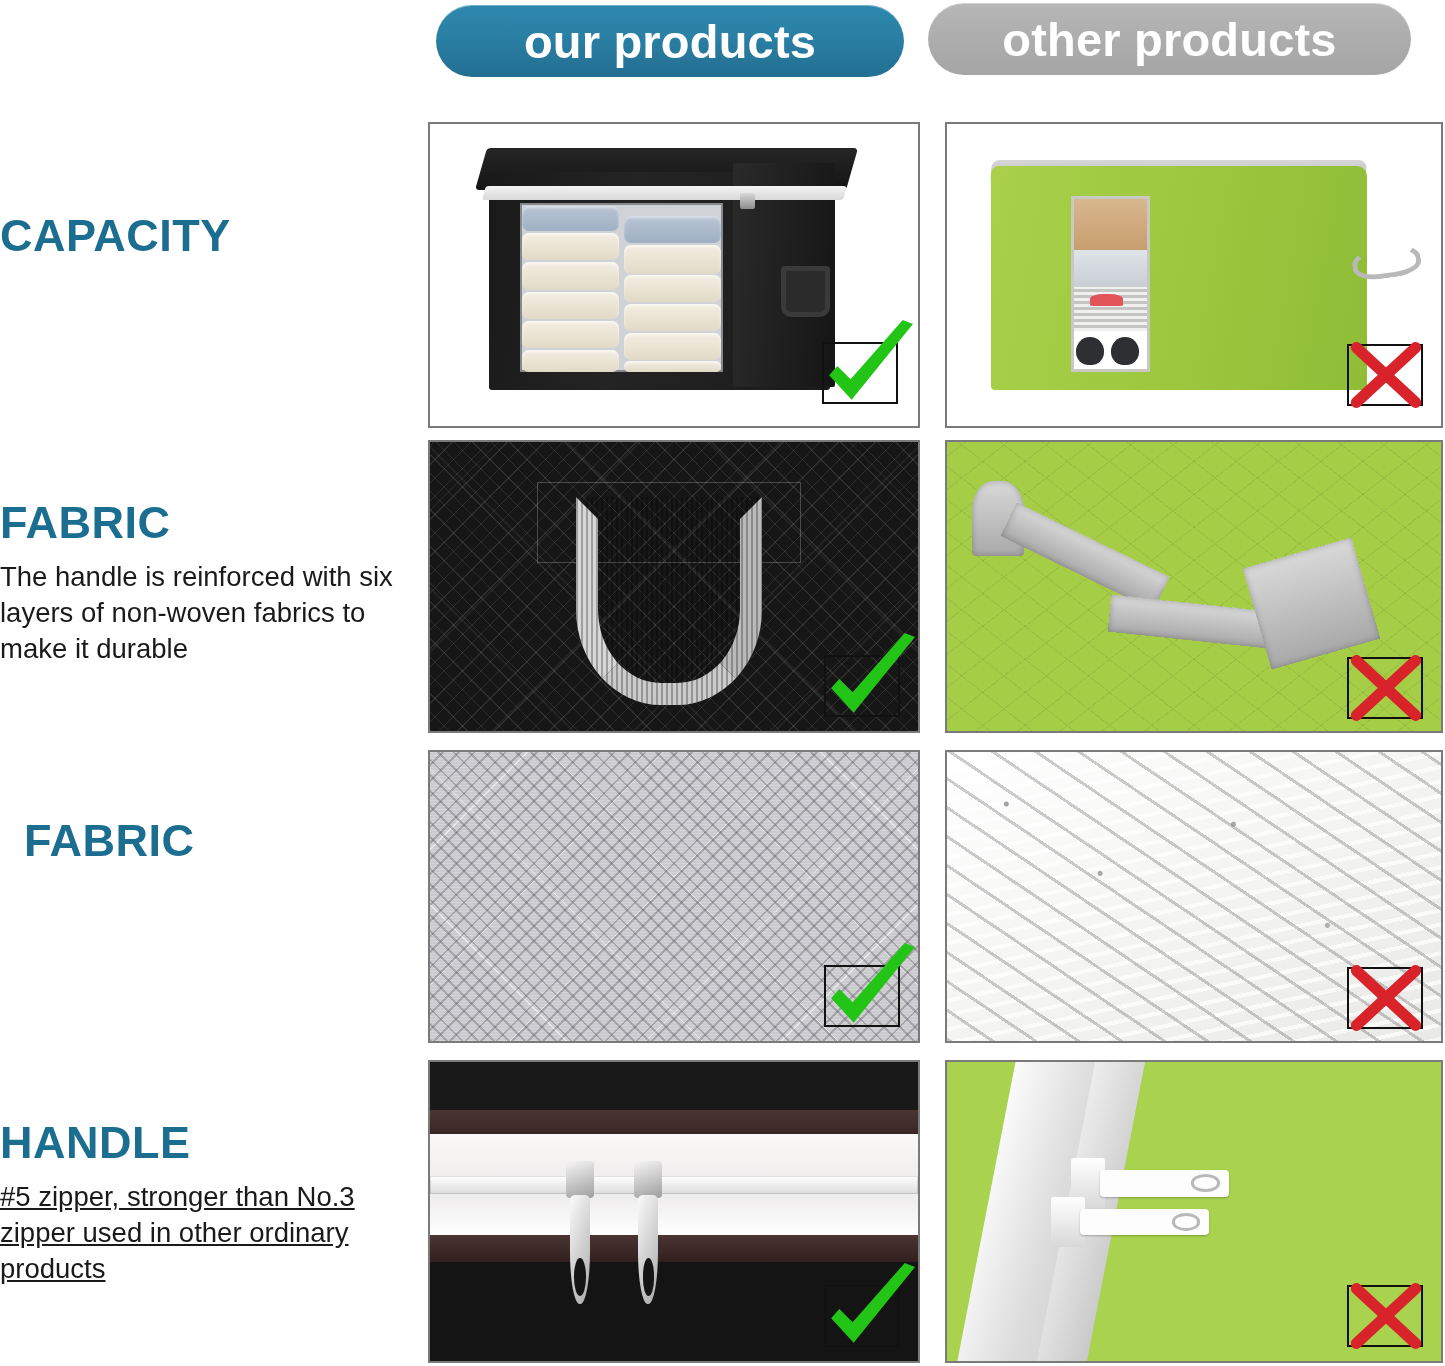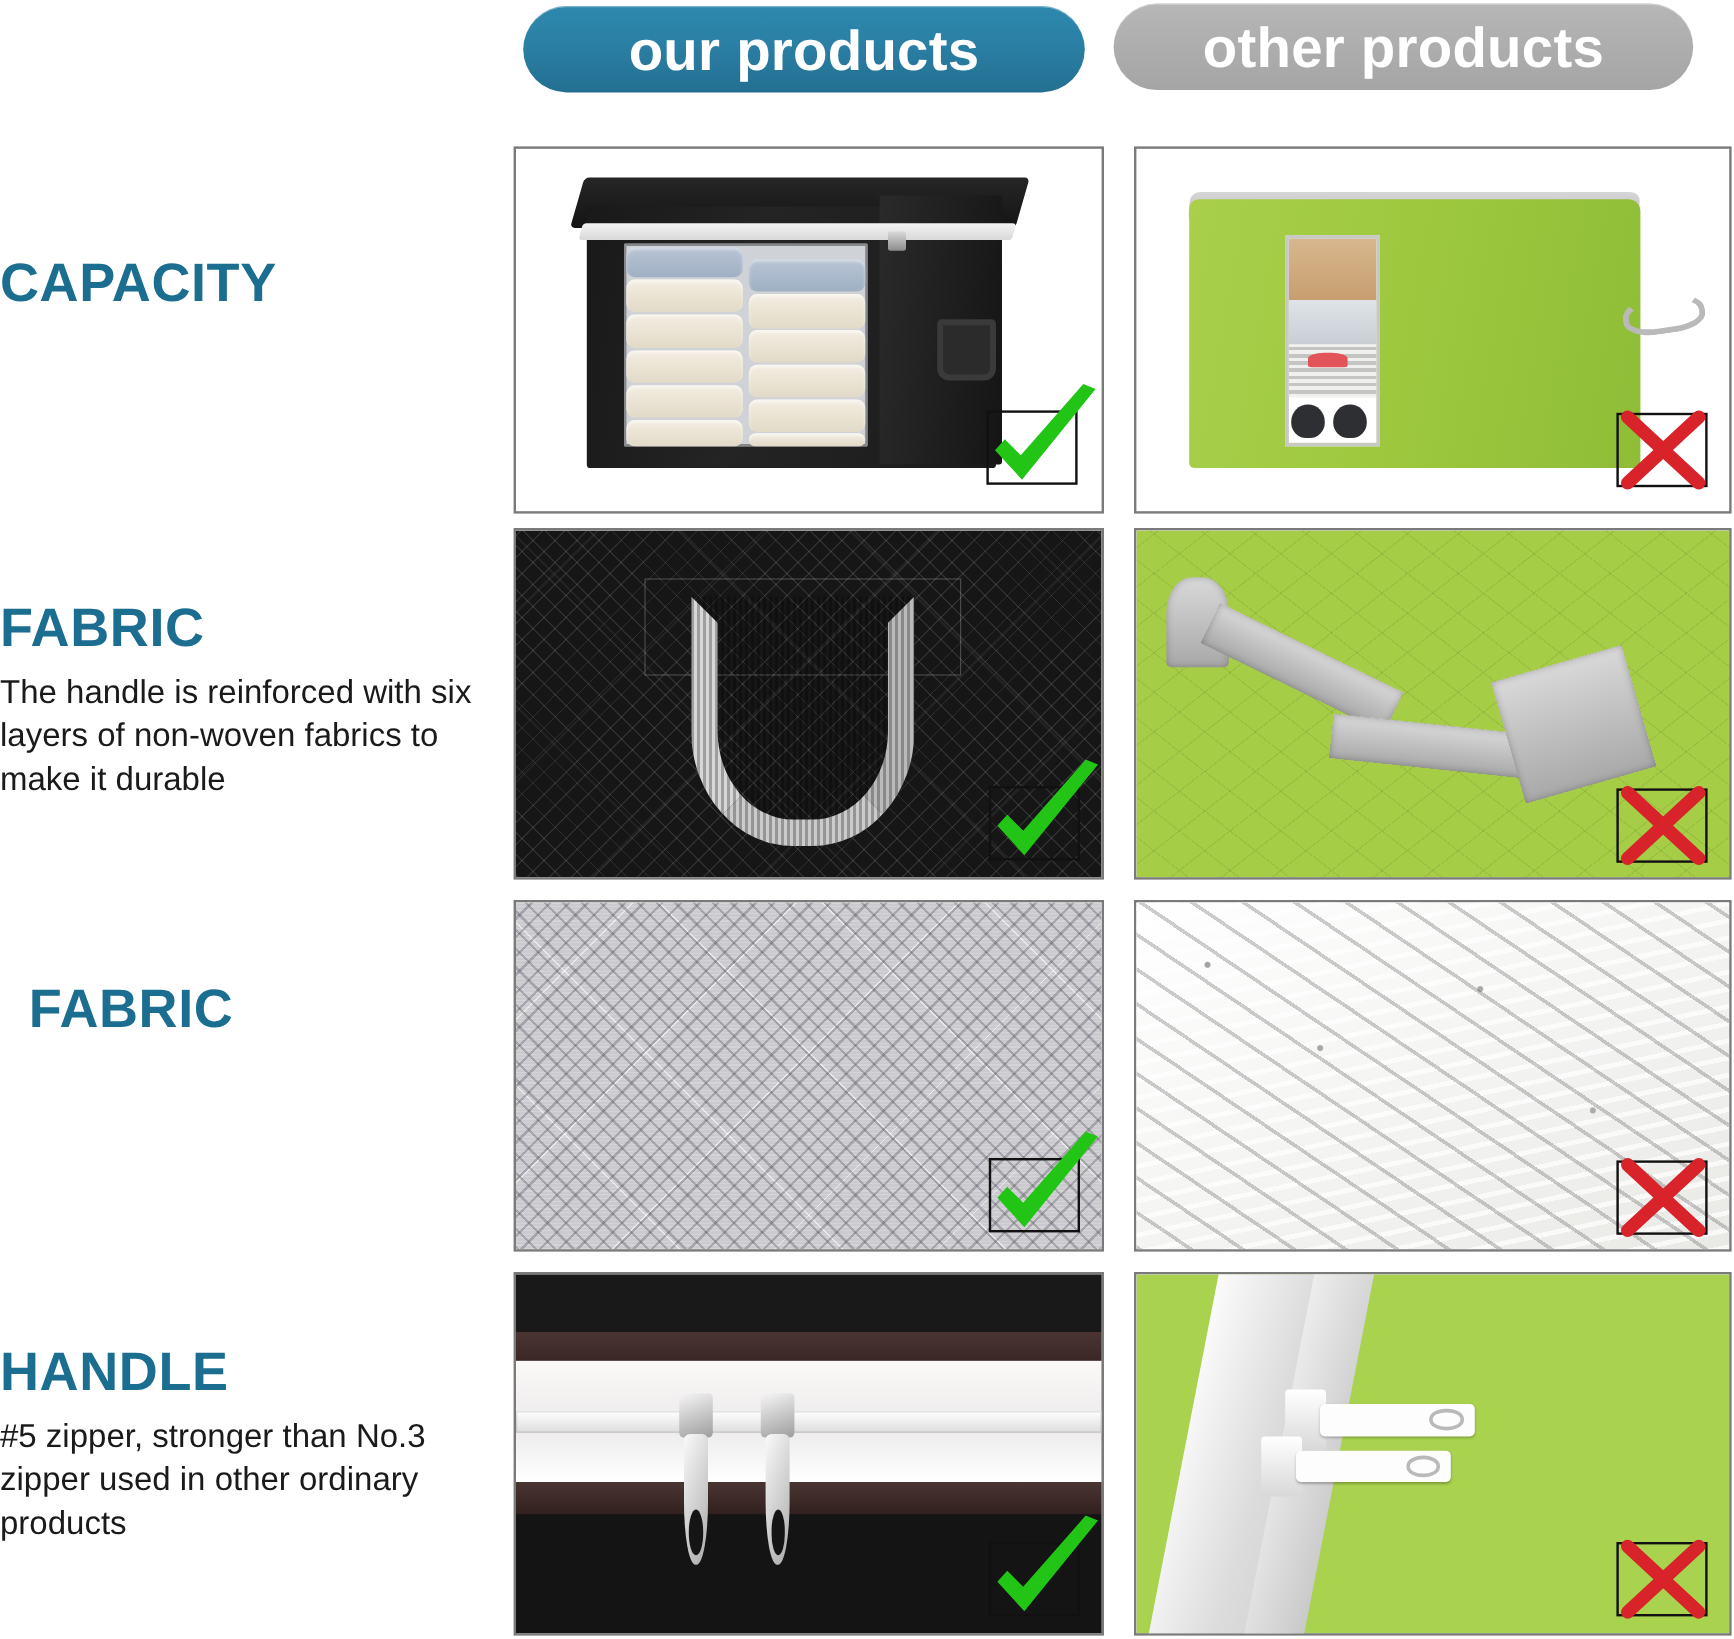--- a/index.html
+++ b/index.html
@@ -260,21 +260,21 @@
     <div class="feat-title">FABRIC</div>
     <div class="feat-desc" style="width:420px;">The handle is reinforced with six layers of non-woven fabrics to make it durable</div>
   </div>
 
   <div class="textcol" style="top:818px;margin-left:24px;">
     <div class="feat-title">FABRIC</div>
   </div>
 
   <div class="textcol" style="top:1120px;">
     <div class="feat-title">HANDLE</div>
-    <div class="feat-desc" style="width:395px;">#5 zipper, stronger than No.3 zipper used in other ordinary products</div>
+    <div class="feat-desc" style="width:395px;text-decoration:underline;">#5 zipper, stronger than No.3 zipper used in other ordinary products</div>
   </div>
 
   <div class="panel" style="left:428px; top:122px; width:492px; height:306px;">
     <div class="panel-inner">
       <div class="scene">
         <div class="bbag-lid"></div>
         <div class="bbag-body"></div>
         <div class="bbag-side"></div>
         <div class="bbag-zip"></div>
         <div class="bbag-pull"></div>

